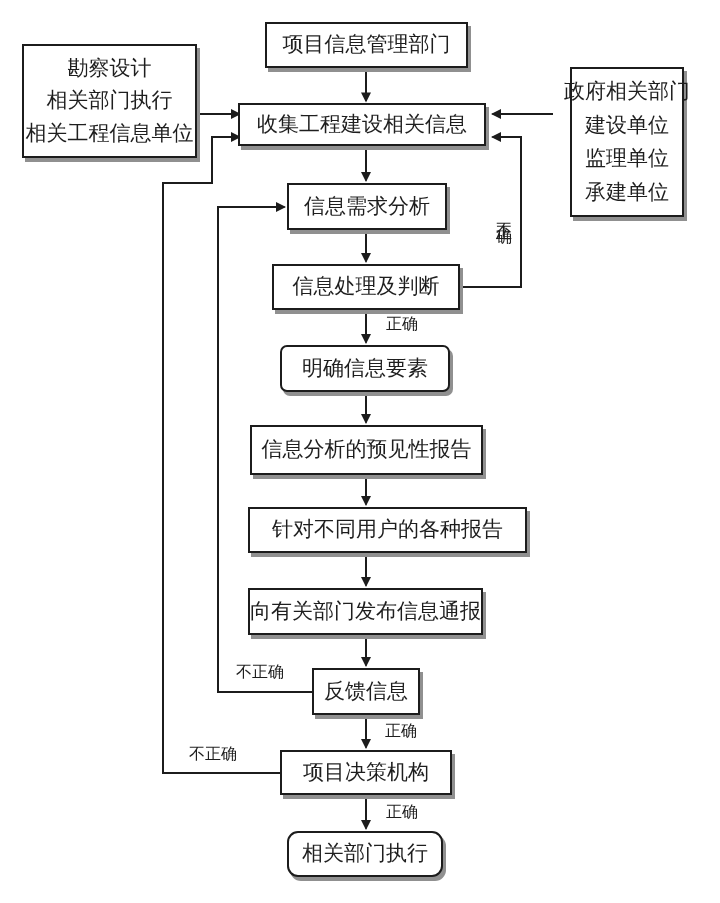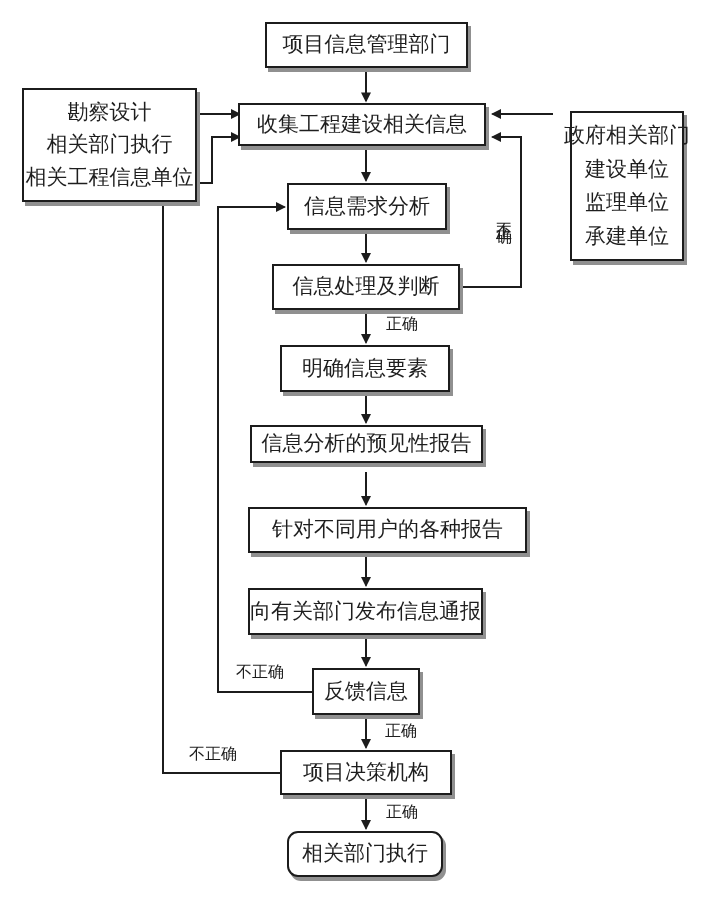--- a/index.html
+++ b/index.html
@@ -14,33 +14,33 @@
   }
   .edges-layer{position:absolute;left:0;top:0;width:720px;height:903px;}
   .edge{fill:none;stroke:var(--line);stroke-width:2;}
   .node{
     position:absolute; box-sizing:border-box;
     border:2px solid var(--box-border); background:var(--box-fill);
     box-shadow:3px 4px 0 var(--shadow);
     display:flex; align-items:center; justify-content:center;
     font-size:21px; line-height:1.2; text-align:center; white-space:nowrap;
   }
-  .node.multi{flex-direction:column; justify-content:space-around; padding:6px 4px;margin-top:44px;}
+  .node.multi{flex-direction:column; justify-content:space-around; padding:6px 4px;}
   .elabel{position:absolute; font-size:16px; white-space:nowrap;}
   .elabel.vertical{writing-mode:vertical-rl; text-orientation:upright; letter-spacing:3px;}
 
   
   #n-dept     {left:265px; top:22px;  width:203px; height:46px;}
   #n-srcleft  {left:22px;  top:44px;  width:175px; height:114px;}
   #n-collect  {left:238px; top:103px; width:248px; height:43px;}
   #n-srcright {left:570px; top:67px;  width:114px; height:150px;}
   #n-demand   {left:287px; top:183px; width:160px; height:47px;}
   #n-process  {left:272px; top:264px; width:188px; height:46px;}
-  #n-elements {left:280px; top:345px; width:170px; height:47px;}
-  #n-forecast {left:250px; top:425px; width:233px; height:38px;}
+  #n-elements {left:280px; top:345px; width:170px; height:47px;border-radius:7px;}
+  #n-forecast {left:250px; top:425px; width:233px; height:50px;}
   #n-reports  {left:248px; top:507px; width:279px; height:46px;}
   #n-notify   {left:248px; top:588px; width:235px; height:47px;}
   #n-feedback {left:312px; top:668px; width:108px; height:47px;}
   #n-decision {left:280px; top:750px; width:172px; height:45px;}
   #n-execute  {left:287px; top:831px; width:156px; height:46px;border-radius:11px;}
 
   
   #l-correct-process  {left:386px; top:314px;}
   #l-correct-feedback {left:385px; top:721px;}
   #l-correct-decision {left:386px; top:802px;}

